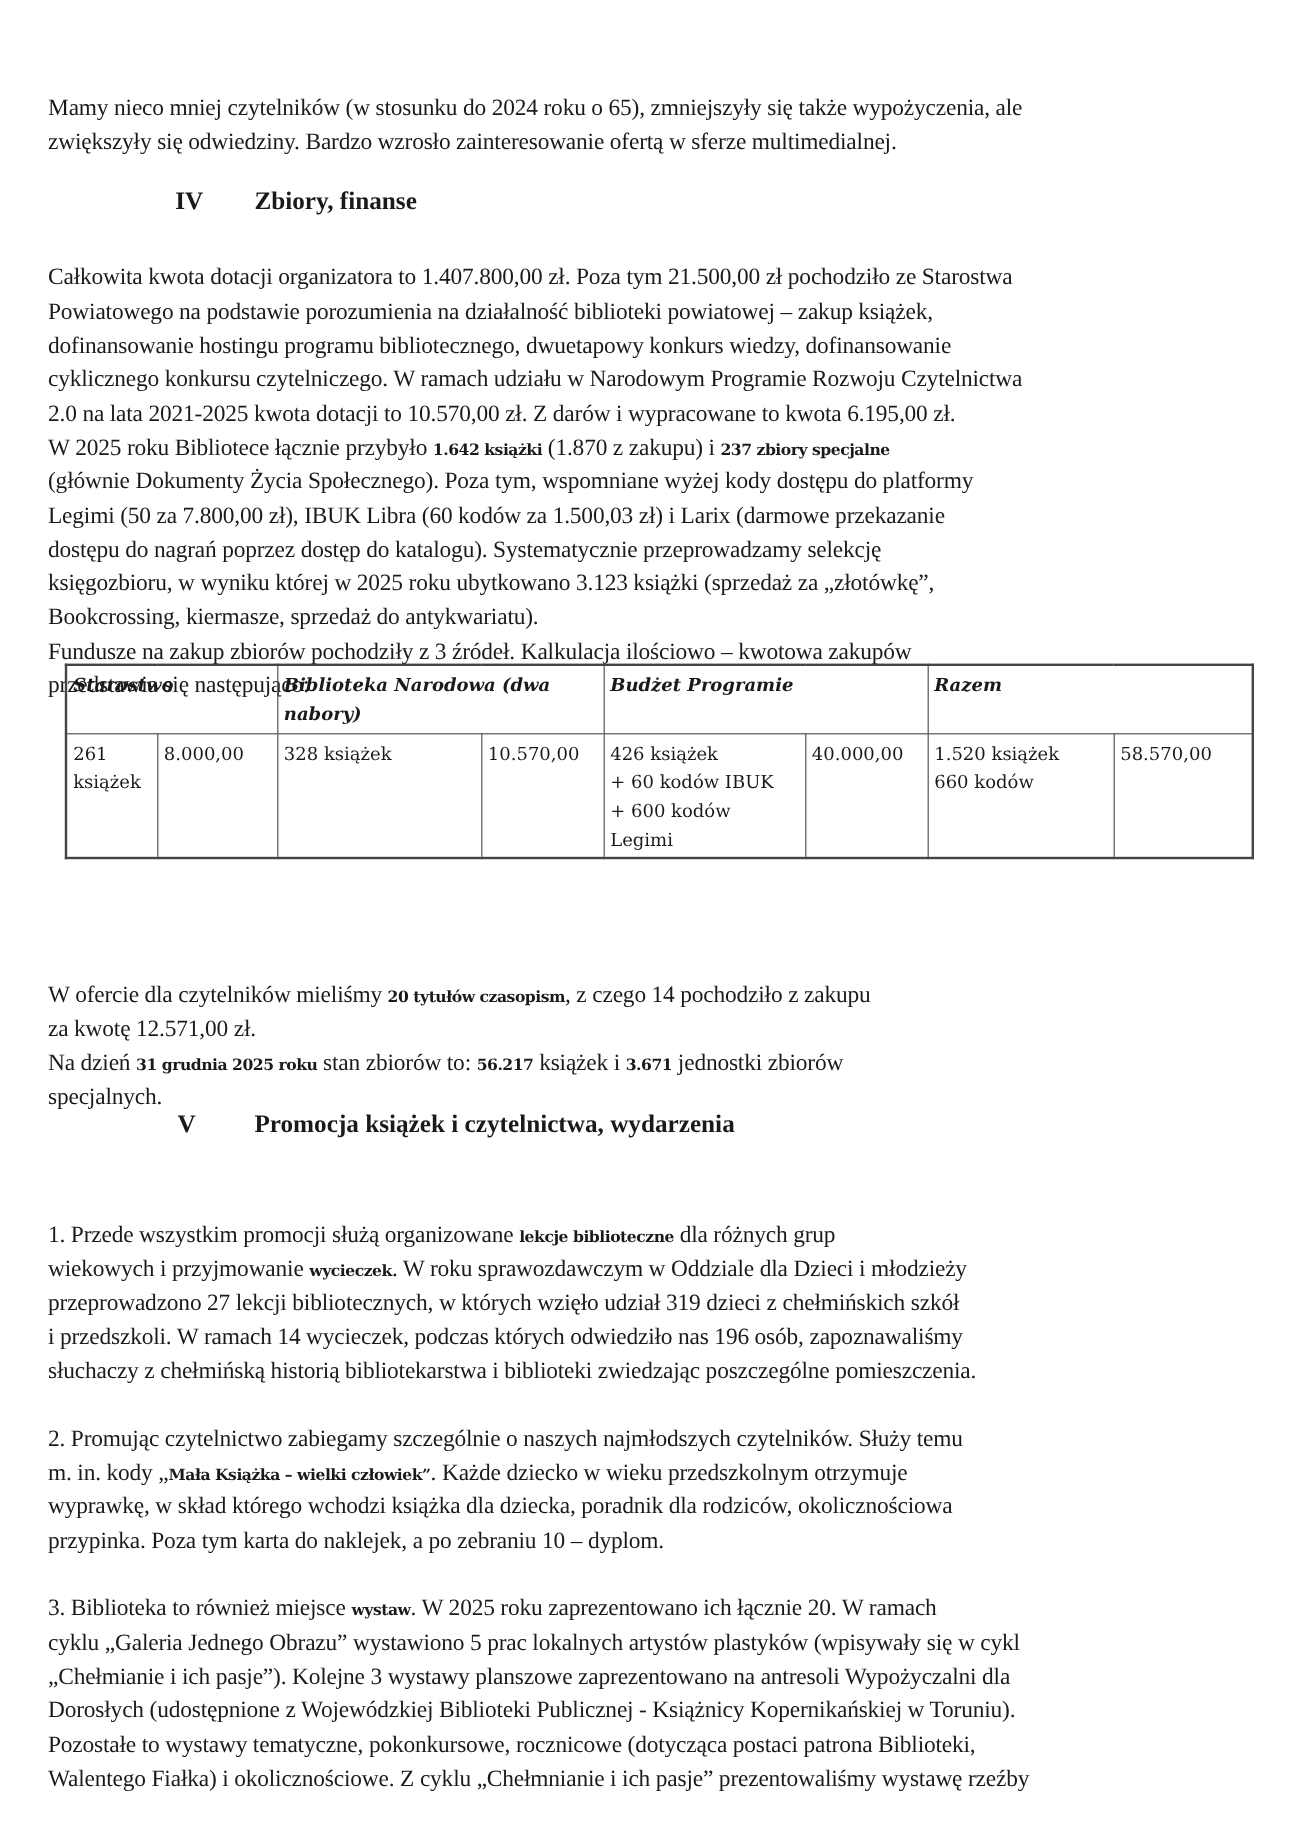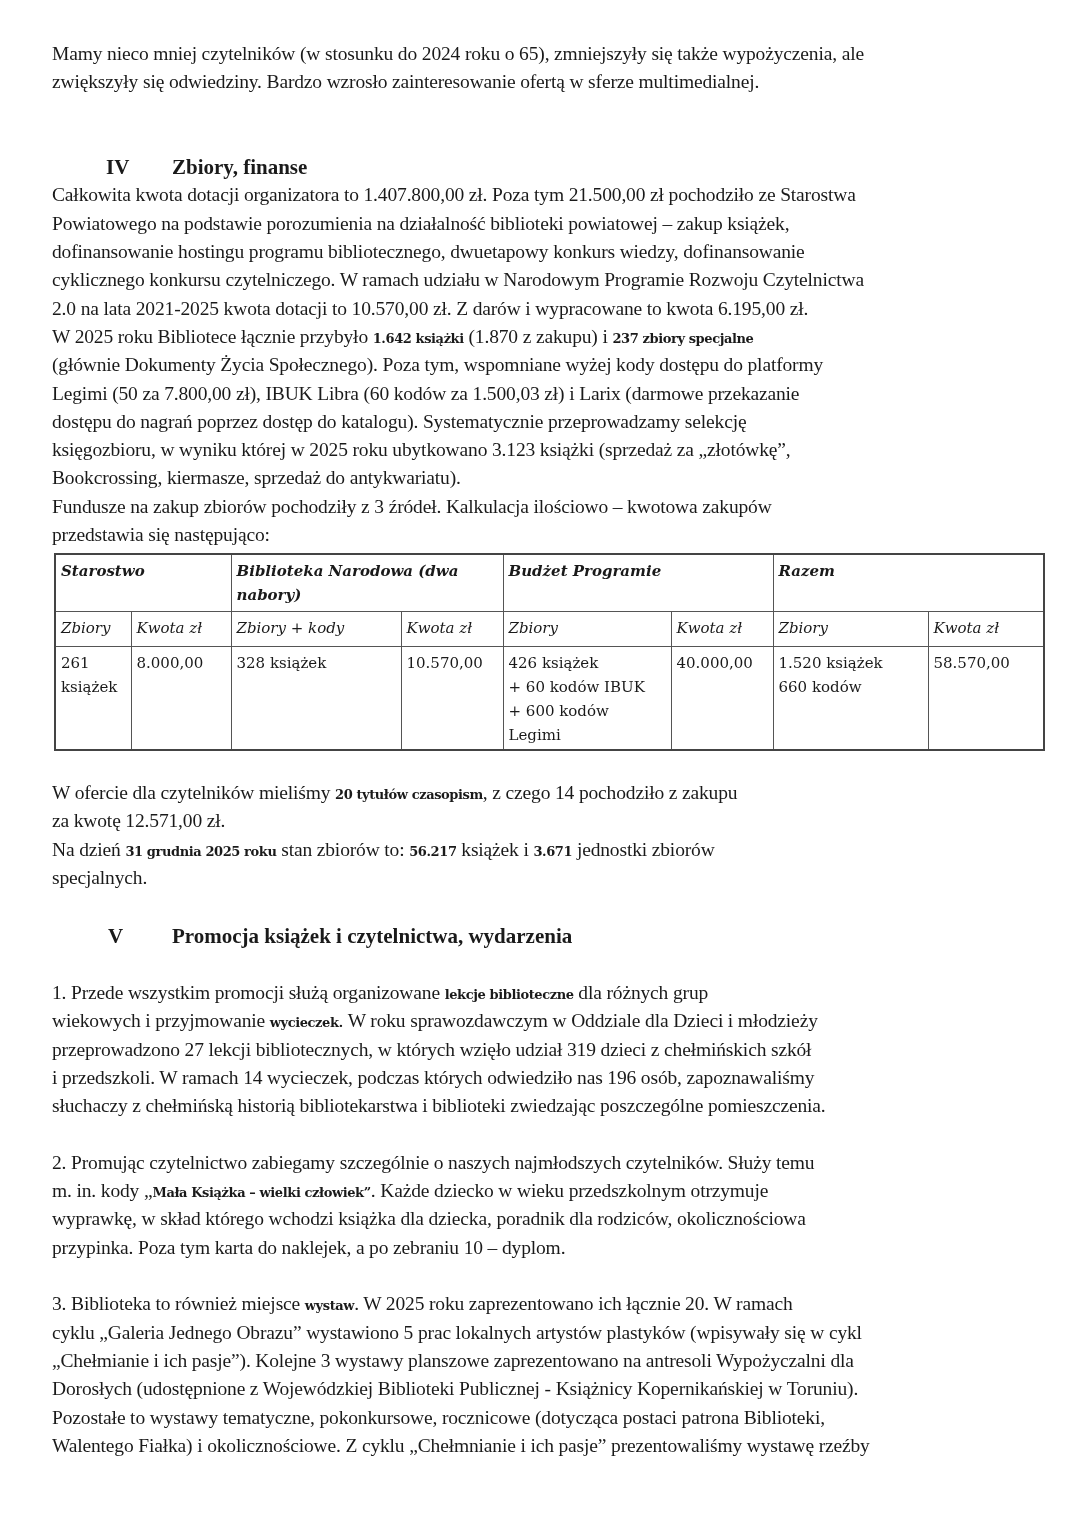--- a/index.html
+++ b/index.html
@@ -3,26 +3,26 @@
 <meta charset="utf-8">
 <style>
   html, body { margin: 0; padding: 0; background: #ffffff; }
   body {
     width: 1080px; height: 1527px; position: relative; overflow: hidden;
     font-family: "Liberation Serif", "DejaVu Serif", serif;
     color: #1a1a1a;
   }
   .page { position: absolute; left: 40px; top: 0; width: 1010px; }
   .line {
-    position: absolute; left: 12px; white-space: nowrap;
+    position: absolute; left: 0; white-space: nowrap;
     font-family: "Liberation Serif", serif;
-    font-size: 19.5px; line-height: 28px; letter-spacing: -0.15px;
+    font-size: 19.5px; line-height: 28px; letter-spacing: -0.15px; margin-top: 37px;
   }
   .line b { font-family: "DejaVu Serif", serif; font-weight: bold; font-size: 13px; letter-spacing: -0.4px; }
-  .heading { position: absolute; font-family: "Liberation Serif", serif; font-weight: bold; font-size: 21px; line-height: 28px; white-space: nowrap; }
+  .heading { position: absolute; font-family: "Liberation Serif", serif; font-weight: bold; font-size: 21px; line-height: 28px; white-space: nowrap; margin-left: 40px; }
   table.funds {
     position: absolute; left: 14px; top: 553px; width: 989px;
     border-collapse: collapse; table-layout: fixed;
     font-family: "DejaVu Serif", serif; font-size: 15px; color: #1a1a1a; padding-left: 32px;
   }
   table.funds td {
     border: 1px solid #555; vertical-align: top; padding: 4px 4px 2px 5px; line-height: 24px;
   }
   table.funds tr.hdr td { height: 50px; font-weight: bold; font-style: italic; }
   table.funds tr.sub td { height: 28px; font-style: italic; }
@@ -67,30 +67,20 @@
         <col style="width:102px">
       <col style="width:155px">
         <col style="width:116px">
     </colgroup>
     <tbody>
         <tr class="hdr">
       <td colspan="2">Starostwo</td>
       <td colspan="2">Biblioteka Narodowa (dwa nabory)</td>
       <td colspan="2">Budżet Programie</td>
       <td colspan="2">Razem</td>
-    </tr>
-    <tr class="sub">
-      <td>Zbiory</td>
-      <td>Kwota zł</td>
-      <td>Zbiory + kody</td>
-      <td>Kwota zł</td>
-      <td>Zbiory</td>
-      <td>Kwota zł</td>
-      <td>Zbiory</td>
-      <td>Kwota zł</td>
     </tr>
     <tr class="body">
       <td>
         <div>261</div>
         <div>książek</div>
       </td>
       <td>
         <div>8.000,00</div>
       </td>
       <td>

